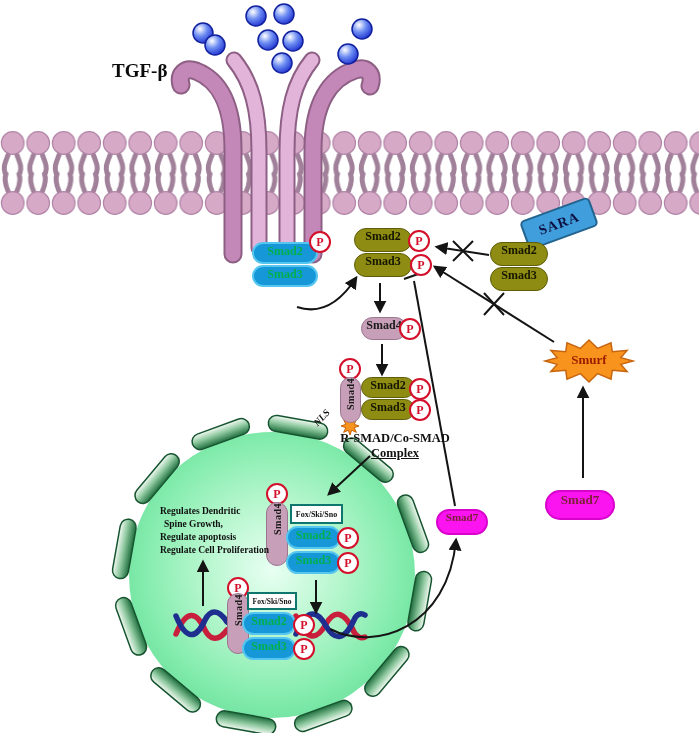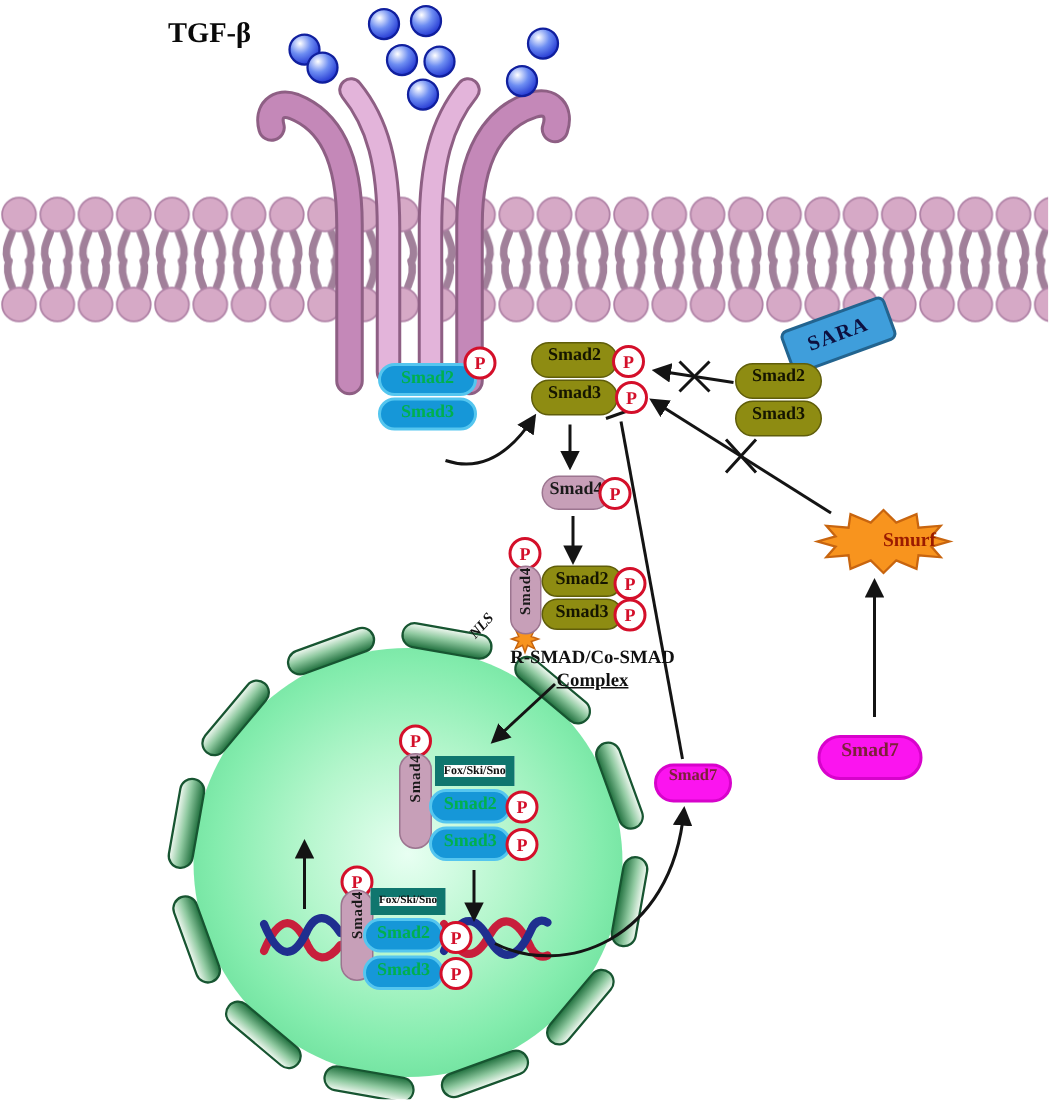--- a/index.html
+++ b/index.html
@@ -10,29 +10,29 @@
         font-weight:bold;font-family:"Liberation Serif",serif;box-sizing:border-box;}
   .blue{background:#1697d8;color:#00b04f;border:2px solid #55c6ef;font-size:12px;}
   .olive{background:#8e8c12;color:#151500;border:1px solid #5f5d0a;font-size:12px;}
   .mauve{background:#c79fb8;color:#1a1a1a;border:1px solid #9c7590;font-size:12px;}
   .magenta{background:#fb14ef;color:#7c2138;border:2px solid #d703cb;font-size:12px;}
   .vpill span{writing-mode:vertical-rl;transform:rotate(180deg);font-size:10px;letter-spacing:.5px;}
   .p-badge{position:absolute;width:18px;height:18px;border-radius:50%;background:#fff;
            border:2px solid #d40f2a;color:#d40f2a;font-weight:bold;font-size:12px;
            display:flex;align-items:center;justify-content:center;box-sizing:content-box;
            font-family:"Liberation Serif",serif;}
-  .tfbox{position:absolute;background:#fdfefd;border:6px solid #0f766e;display:flex;align-items:flex-end;
+  .tfbox{position:absolute;background:#fdfefd;border:2px solid #0f766e;display:flex;align-items:center;
          justify-content:center;font-weight:bold;font-size:8px;color:#101010;box-sizing:border-box;font-family:Liberation Serif, serif;}
   .caption{position:absolute;font-weight:bold;font-size:12.5px;color:#101010;text-align:center;}
   .fxline{font-weight:bold;font-size:9.5px;color:#101010;line-height:13px;white-space:nowrap;}
   .sara{position:absolute;background:#3f9edb;border:2px solid #23648f;border-radius:5px;
         color:#0d1040;font-weight:bold;font-size:14px;letter-spacing:1px;
         display:flex;align-items:center;justify-content:center;transform:rotate(-20deg);}
-  .big-label{position:absolute;font-weight:bold;font-size:19px;color:#0a0a0a;}
-  .smurf-label{position:absolute;font-weight:bold;font-size:13px;color:#9b1b00;text-align:right;}
+  .big-label{position:absolute;font-weight:bold;font-size:19px;color:#0a0a0a;margin-top:48px;}
+  .smurf-label{position:absolute;font-weight:bold;font-size:13px;color:#9b1b00;text-align:center;}
   .nls{position:absolute;font-weight:bold;font-style:italic;font-size:10px;color:#101010;
        transform:rotate(-48deg);}
 </style>
 </head>
 <body>
 
 <div id="stage">
 
   <svg class="abs" width="699" height="733" viewBox="0 0 699 733" style="left:0;top:0;">
     <defs>
@@ -208,20 +208,26 @@
     </div>
   <div class="pill blue" style="left:286px;top:526px;width:55px;height:23px;">
       <span>Smad2</span>
     </div>
   <div class="p-badge" style="left:337px;top:527px;">P</div>
   <div class="pill blue" style="left:286px;top:551px;width:55px;height:23px;">
       <span>Smad3</span>
     </div>
   <div class="p-badge" style="left:337px;top:552px;">P</div>
 
+  <div class="abs" style="left:160px;top:505px;width:122px;">
+    <div class="fxline">Regulates Dendritic</div>
+    <div class="fxline" style="padding-left:4px;">Spine Growth,</div>
+    <div class="fxline">Regulate apoptosis</div>
+    <div class="fxline">Regulate Cell Proliferation</div>
+  </div>
 
   <div class="p-badge" style="left:227px;top:577px;">P</div>
   <div class="pill mauve vpill" style="left:227px;top:593px;width:22px;height:61px;">
       <span>Smad4</span>
     </div>
   <div class="tfbox" style="left:247px;top:592px;width:50px;height:18px;font-size:7.5px;">
       <span>Fox/Ski/Sno</span>
     </div>
   <div class="pill blue" style="left:242px;top:612px;width:54px;height:23px;">
       <span>Smad2</span>

